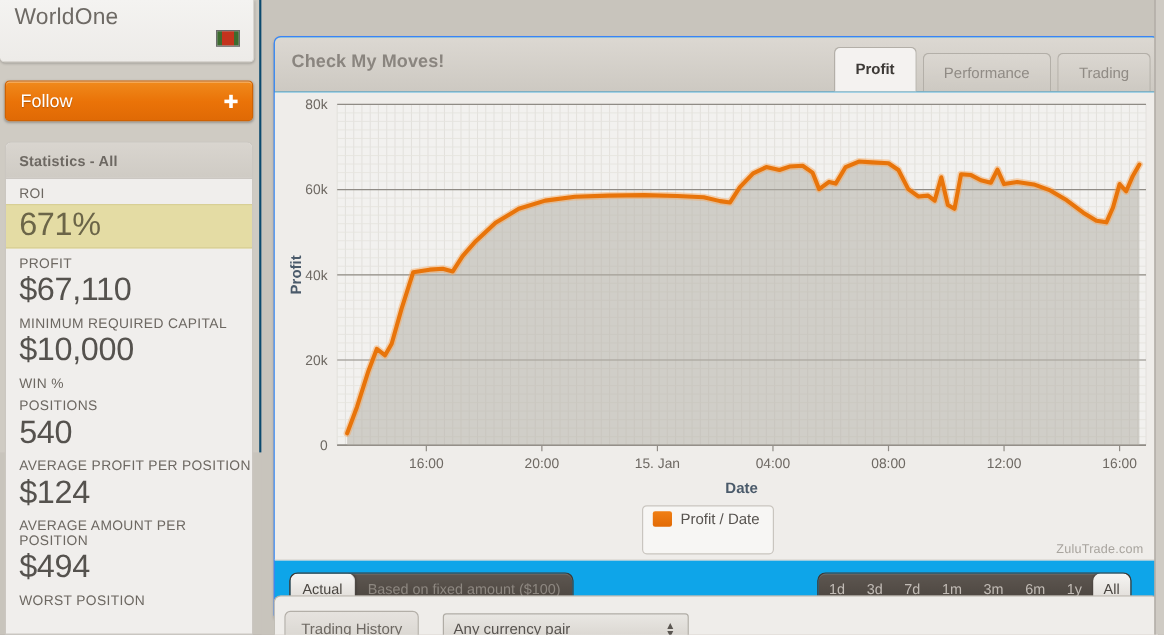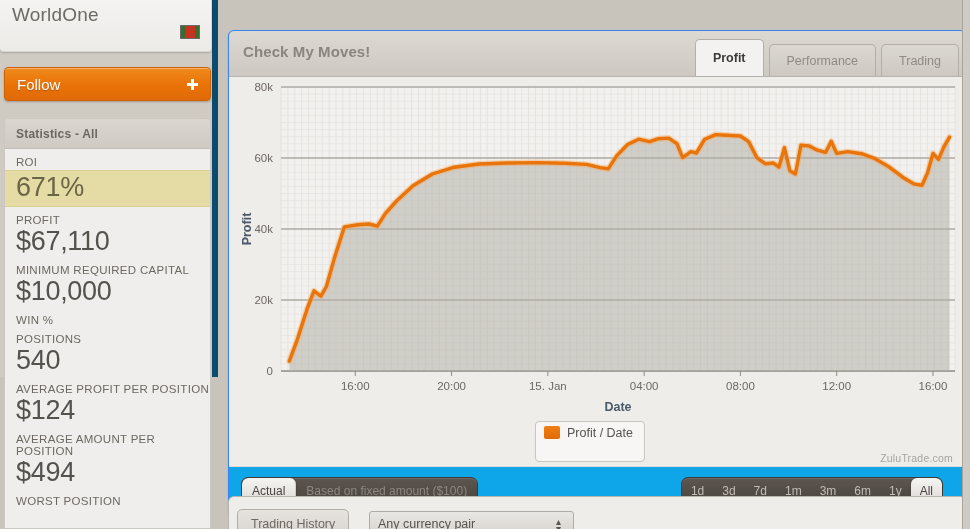--- a/index.html
+++ b/index.html
@@ -8,21 +8,21 @@
     background:#b5b0a8;
     font-family:"Liberation Sans", sans-serif;
     -webkit-font-smoothing:antialiased;
   }
   #root{ position:relative; width:970px; height:529px; background:#c8c4bc; }
 
   
   .sidebar{
     position:absolute; left:0; top:0; width:218px; height:377px;
     background:#cfcbc3;
-    border-right:6px solid #0c4a6e;
+    border-right:2px solid #0c4a6e;
   }
   .trader-card{
     position:absolute; left:0; top:0; width:212px; height:52px;
     background:linear-gradient(180deg,#f4f3f1 0%, #edebe8 100%);
     border:1px solid #d9d6d1; border-top:none; border-left:none;
     border-radius:0 0 4px 4px;
     box-shadow:0 1px 2px rgba(0,0,0,.18);
   }
   .trader-name{
     position:absolute; left:12px; top:4px;

